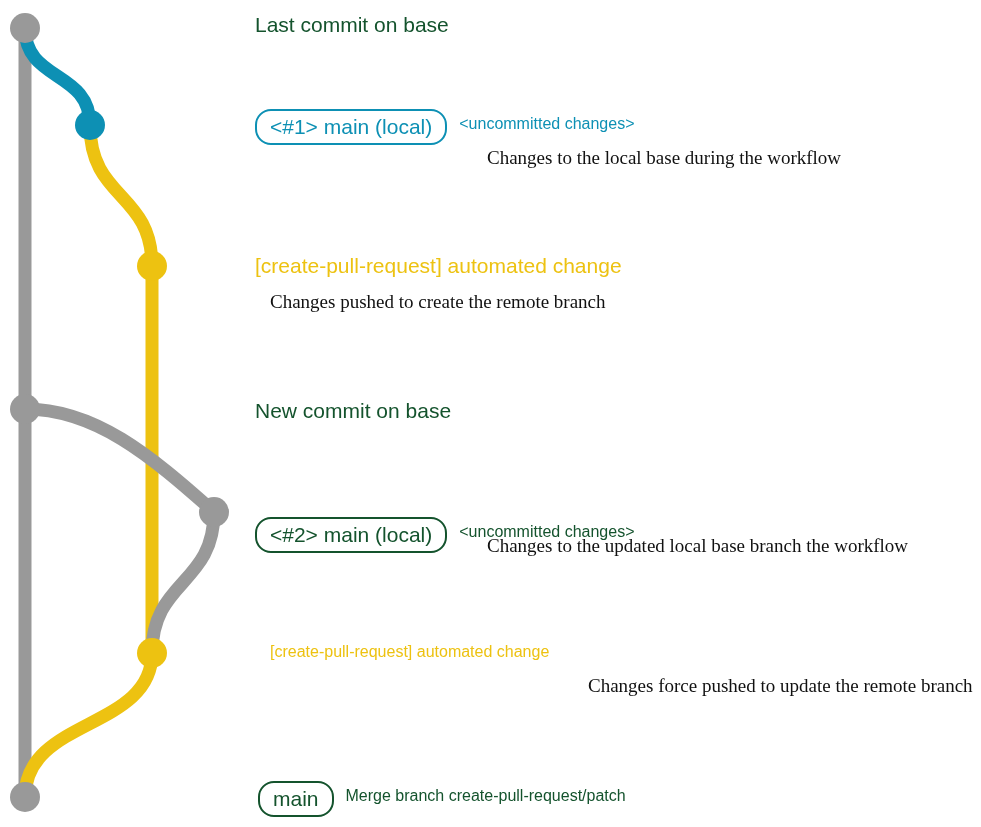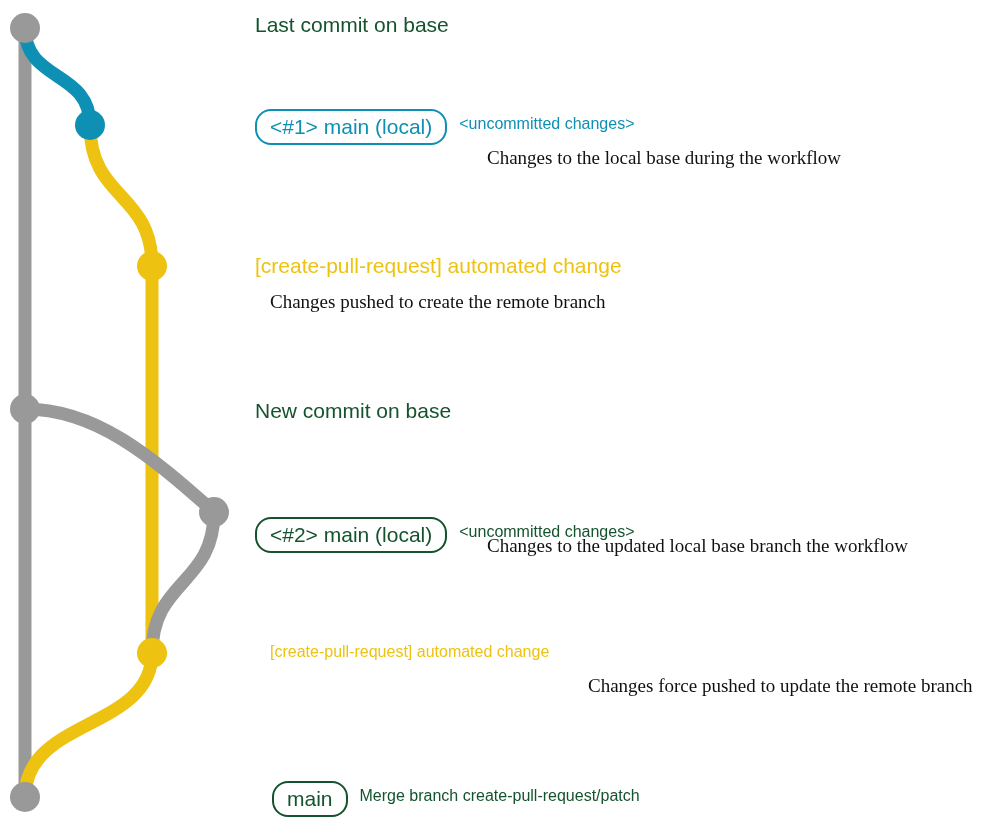--- a/index.html
+++ b/index.html
@@ -123,16 +123,16 @@
   <span class="pill c-gray">&lt;#2&gt; main (local)</span>
   <span class="subject c-gray">&lt;uncommitted changes&gt;</span>
 </div>
 <div class="desc" style="left:487px; top:536px;">Changes to the updated local base branch the workflow</div>
 
 <div class="row" style="left:258px; top:637px;">
   <span class="subject c-yellow">[create-pull-request] automated change</span>
 </div>
 <div class="desc" style="left:568px; top:676px;margin-left:20px;">Changes force pushed to update the remote branch</div>
 
-<div class="row" style="left:272px; top:781px;justify-content:flex-end;">
+<div class="row" style="left:258px; top:781px;justify-content:flex-end;">
   <span class="pill c-gray">main</span>
   <span class="subject c-gray">Merge branch create-pull-request/patch</span>
 </div>
 
 </body></html>

